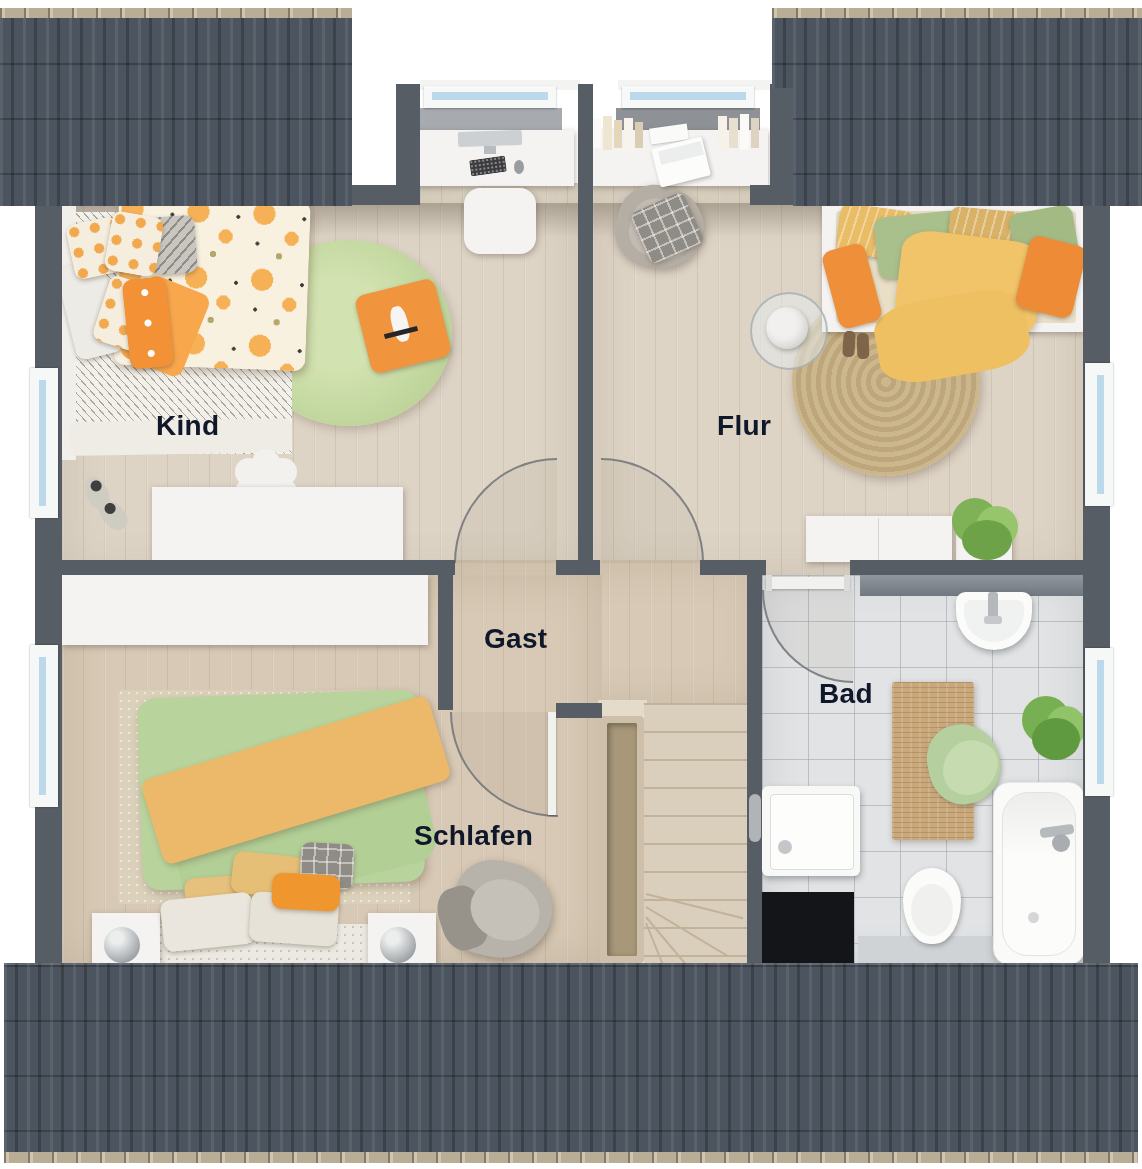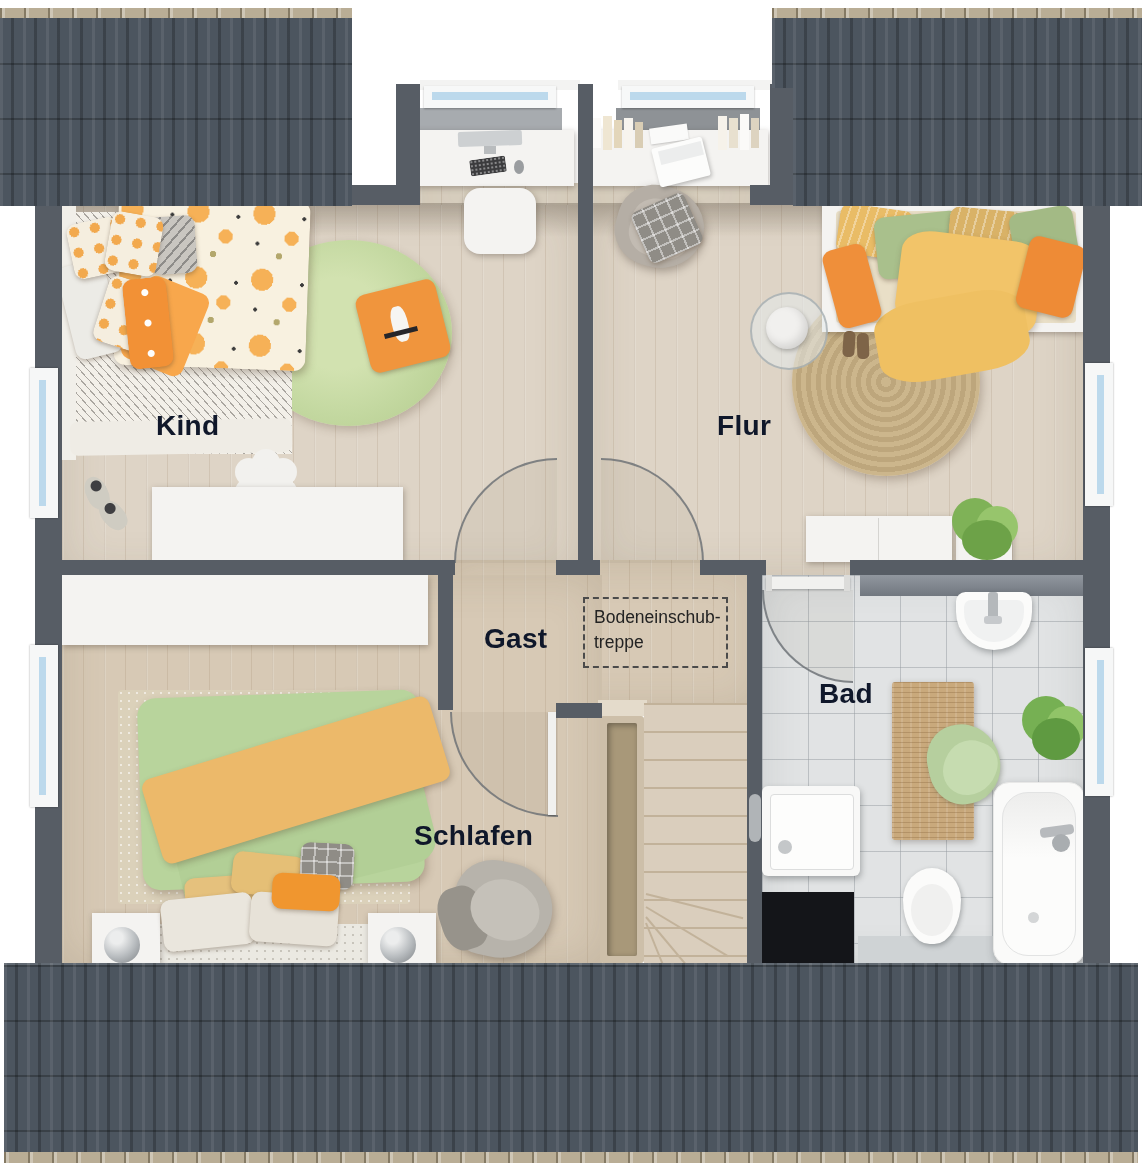--- a/index.html
+++ b/index.html
@@ -241,18 +241,14 @@
   <div class="a roof" style="left:772px;top:8px;width:21px;height:80px"></div>
   <div class="a gutter" style="left:772px;top:8px;width:370px;height:10px"></div>
   <div class="a roof" style="left:4px;top:963px;width:1134px;height:192px;border-top:2px solid rgba(255,255,255,.12)"></div>
   <div class="a gutter" style="left:4px;top:1152px;width:1134px;height:11px"></div>
 
   <div class="a label" style="left:156px;top:410px">Kind</div>
   <div class="a label" style="left:717px;top:410px">Flur</div>
   <div class="a label" style="left:484px;top:623px">Gast</div>
   <div class="a label" style="left:414px;top:820px">Schlafen</div>
   <div class="a label" style="left:819px;top:678px">Bad</div>
-  <div class="a attic" style="left:583px;top:597px;width:145px;height:71px">
-    <div>Bodeneinschub-</div>
-    <div>treppe</div>
-  </div>
 
 </div>
 
 </body></html>

